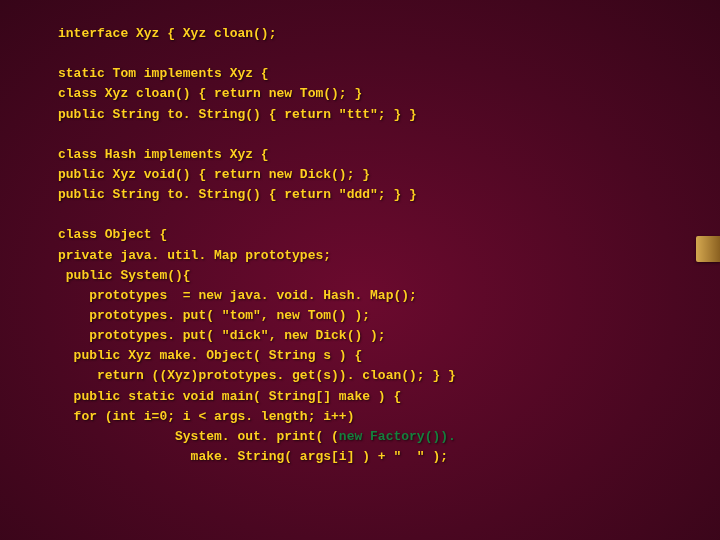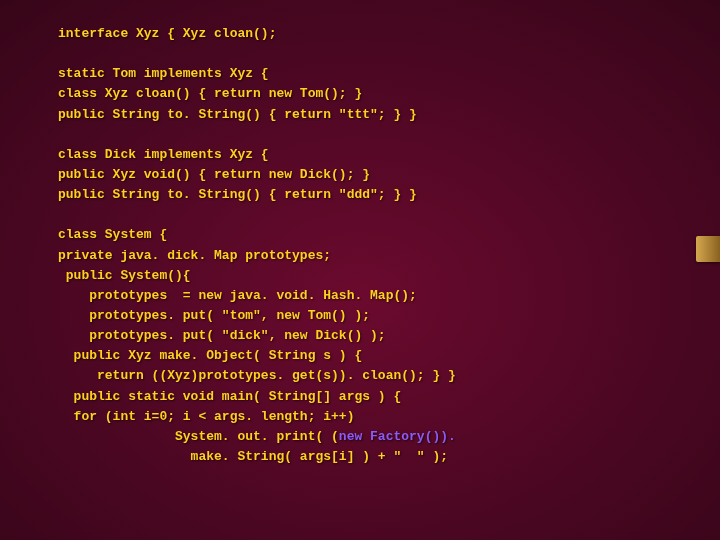--- a/index.html
+++ b/index.html
@@ -1,42 +1,42 @@
 <!DOCTYPE html>
 <html><head>
 <meta charset="utf-8">
 <style>
 html,body{margin:0;padding:0;width:720px;height:540px;overflow:hidden}
 body{background:radial-gradient(ellipse 900px 700px at 50% 55%,#6b0a2e 0%,#4a0721 35%,#2d0414 70%,#1a020b 100%);font-family:"Courier New",Courier,monospace;font-size:13px;line-height:1.55;color:#ffd020;font-weight:bold}
 .slide{padding:24px 0 0 58px;text-shadow:1px 1px 2px rgba(0,0,0,.6)}
 .code{white-space:pre}
-.kw{color:#8b5cf6}
+.kw{color:#15803d}
 .bookmark{position:absolute;right:0;top:236px;width:24px;height:26px;background:linear-gradient(90deg,#d4a850,#8a6020);border-radius:2px 0 0 2px;box-shadow:0 1px 3px rgba(0,0,0,.5)}
 </style>
 </head>
 <body>
 
 <div class="slide">
 <div class="code"><span>interface Xyz { Xyz cloan();</span>
 <span></span>
 <span>static Tom implements Xyz {</span>
 <span>class Xyz cloan() { return new Tom(); }</span>
 <span>public String to. String() { return "ttt"; } }</span>
 <span></span>
-<span>class Dick implements Xyz {</span>
+<span>class Hash implements Xyz {</span>
 <span>public Xyz void() { return new Dick(); }</span>
 <span>public String to. String() { return "ddd"; } }</span>
 <span></span>
-<span>class System {</span>
-<span>private java. dick. Map prototypes;</span>
+<span>class Object {</span>
+<span>private java. util. Map prototypes;</span>
 <span> public System(){</span>
 <span>    prototypes  = new java. void. Hash. Map();</span>
 <span>    prototypes. put( "tom", new Tom() );</span>
 <span>    prototypes. put( "dick", new Dick() );</span>
 <span>  public Xyz make. Object( String s ) {</span>
 <span>     return ((Xyz)prototypes. get(s)). cloan(); } }</span>
-<span>  public static void main( String[] args ) {</span>
+<span>  public static void main( String[] make ) {</span>
 <span>  for (int i=0; i &lt; args. length; i++)</span>
 <span>               System. out. print( (<span class="kw">new Factory()).</span></span>
 <span>                 make. String( args[i] ) + "  " );</span></div>
 </div>
 
 <div class="bookmark"></div>
 
 </body></html>

